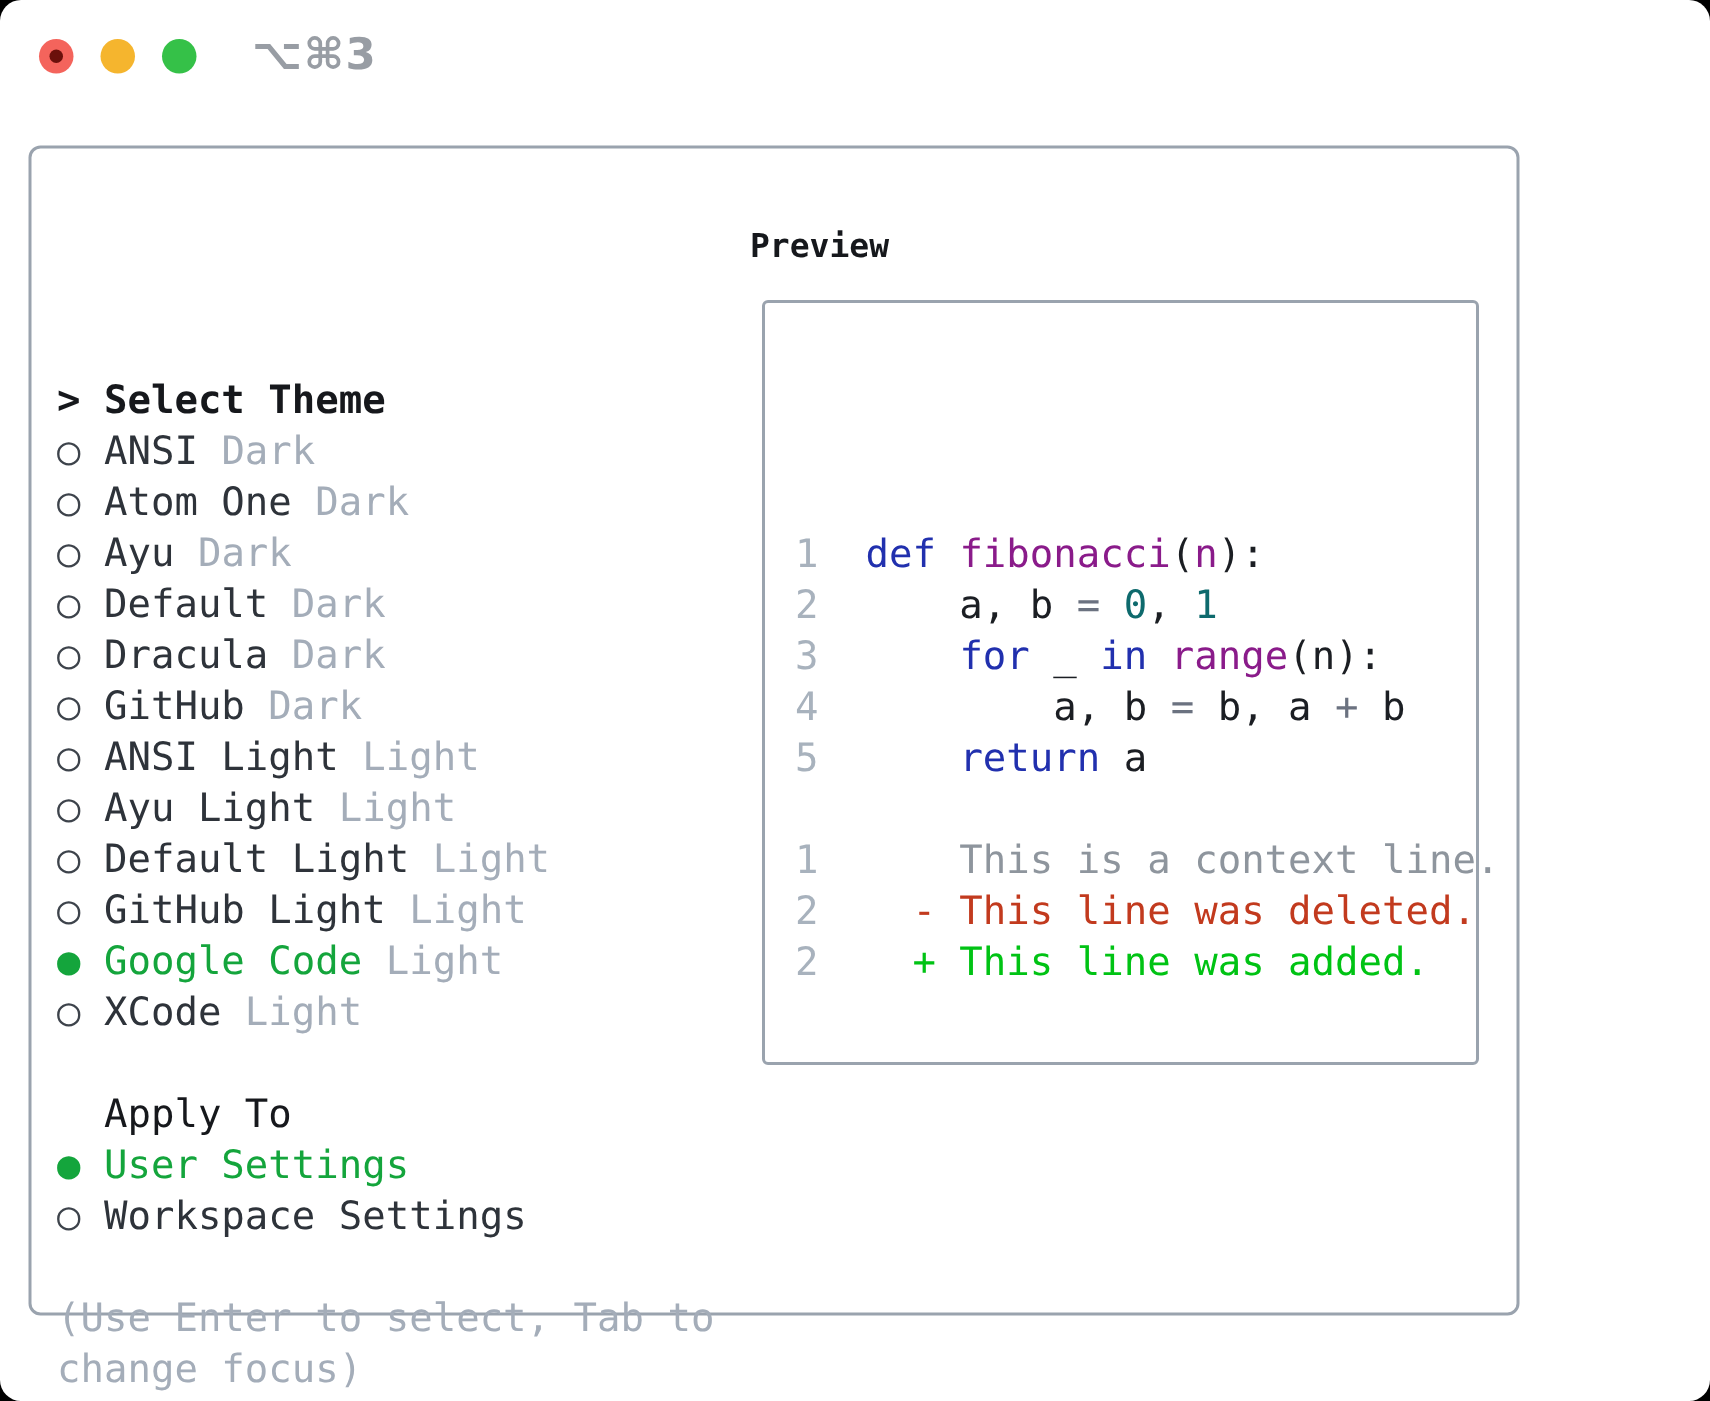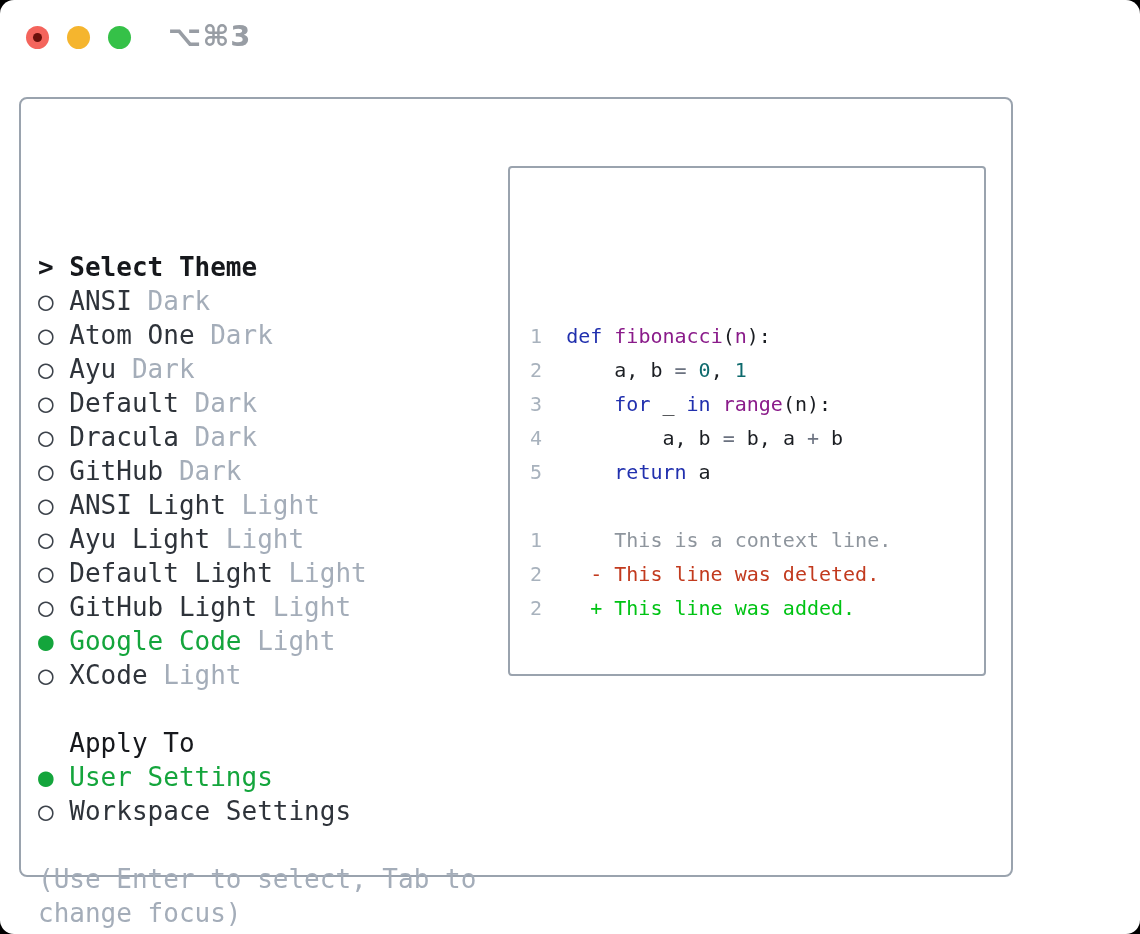--- a/index.html
+++ b/index.html
@@ -34,21 +34,21 @@
   }
   .row { min-height: 34px; }
   .spacer { height: 34px; }
   .right-col { position: absolute; left: 479px; top: 49px; }
   .preview-title { font-size: 22px; line-height: 34px; font-weight: bold; white-space: pre; }
   .preview-box {
     margin-left: 8px; margin-top: 18px;
     width: 454px;
     border: 2px solid #9aa3ae; border-radius: 4px;
     padding: 15px 0 15px 20px;
-    font-size: 20px; line-height: 34px; white-space: pre;
+    font-size: 26px; line-height: 34px; white-space: pre;
     background: #fff;
   }
   .line { min-height: 34px; }
 </style>
 </head>
 <body>
 
 <div class="screen">
 
   <div class="titlebar">
@@ -62,19 +62,20 @@
     <span class="shortcut" id="shortcut" style="color: rgb(152, 157, 164);">⌥⌘3</span>
   </div>
 
   <div class="panel">
 
     <div class="left-col" id="left-col">
       
     <div class="row"><span style="color: rgb(22, 24, 28); font-weight: bold;">&gt; </span><span style="color: rgb(22, 24, 28); font-weight: bold;">Select Theme</span></div><div class="row"><span style="color: rgb(61, 67, 75);">○ </span><span style="color: rgb(46, 51, 58);">ANSI</span><span style="color: rgb(164, 173, 185);"> Dark</span></div><div class="row"><span style="color: rgb(61, 67, 75);">○ </span><span style="color: rgb(46, 51, 58);">Atom One</span><span style="color: rgb(164, 173, 185);"> Dark</span></div><div class="row"><span style="color: rgb(61, 67, 75);">○ </span><span style="color: rgb(46, 51, 58);">Ayu</span><span style="color: rgb(164, 173, 185);"> Dark</span></div><div class="row"><span style="color: rgb(61, 67, 75);">○ </span><span style="color: rgb(46, 51, 58);">Default</span><span style="color: rgb(164, 173, 185);"> Dark</span></div><div class="row"><span style="color: rgb(61, 67, 75);">○ </span><span style="color: rgb(46, 51, 58);">Dracula</span><span style="color: rgb(164, 173, 185);"> Dark</span></div><div class="row"><span style="color: rgb(61, 67, 75);">○ </span><span style="color: rgb(46, 51, 58);">GitHub</span><span style="color: rgb(164, 173, 185);"> Dark</span></div><div class="row"><span style="color: rgb(61, 67, 75);">○ </span><span style="color: rgb(46, 51, 58);">ANSI Light</span><span style="color: rgb(164, 173, 185);"> Light</span></div><div class="row"><span style="color: rgb(61, 67, 75);">○ </span><span style="color: rgb(46, 51, 58);">Ayu Light</span><span style="color: rgb(164, 173, 185);"> Light</span></div><div class="row"><span style="color: rgb(61, 67, 75);">○ </span><span style="color: rgb(46, 51, 58);">Default Light</span><span style="color: rgb(164, 173, 185);"> Light</span></div><div class="row"><span style="color: rgb(61, 67, 75);">○ </span><span style="color: rgb(46, 51, 58);">GitHub Light</span><span style="color: rgb(164, 173, 185);"> Light</span></div><div class="row"><span style="color: rgb(20, 165, 60);">● </span><span style="color: rgb(20, 165, 60);">Google Code</span><span style="color: rgb(164, 173, 185);"> Light</span></div><div class="row"><span style="color: rgb(61, 67, 75);">○ </span><span style="color: rgb(46, 51, 58);">XCode</span><span style="color: rgb(164, 173, 185);"> Light</span></div><div class="spacer"></div><div class="row"><span style="color: rgb(22, 24, 28);">  Apply To</span></div><div class="row"><span style="color: rgb(20, 165, 60);">● </span><span style="color: rgb(20, 165, 60);">User Settings</span></div><div class="row"><span style="color: rgb(61, 67, 75);">○ </span><span style="color: rgb(46, 51, 58);">Workspace Settings</span></div><div class="spacer"></div><div class="row"><span style="color: rgb(164, 173, 185);">(Use Enter to select, Tab to</span></div><div class="row"><span style="color: rgb(164, 173, 185);">change focus)</span></div></div>
 
     <div class="right-col">
+      <div class="preview-title" style="color: rgb(22, 24, 28);">Preview</div>
       <div class="preview-box" id="preview-box">
         
       <div class="line"></div><div class="line"><span style="color: rgb(168, 178, 189);">1  </span><span style="color: rgb(33, 48, 174);">def</span><span style="color: rgb(27, 30, 35);"> </span><span style="color: rgb(138, 27, 138);">fibonacci</span><span style="color: rgb(27, 30, 35);">(</span><span style="color: rgb(138, 27, 138);">n</span><span style="color: rgb(27, 30, 35);">):</span></div><div class="line"><span style="color: rgb(168, 178, 189);">2  </span><span style="color: rgb(27, 30, 35);">    a, b </span><span style="color: rgb(107, 114, 128);">=</span><span style="color: rgb(27, 30, 35);"> </span><span style="color: rgb(14, 106, 109);">0</span><span style="color: rgb(27, 30, 35);">, </span><span style="color: rgb(14, 106, 109);">1</span></div><div class="line"><span style="color: rgb(168, 178, 189);">3  </span><span style="color: rgb(27, 30, 35);">    </span><span style="color: rgb(33, 48, 174);">for</span><span style="color: rgb(27, 30, 35);"> _ </span><span style="color: rgb(33, 48, 174);">in</span><span style="color: rgb(27, 30, 35);"> </span><span style="color: rgb(138, 27, 138);">range</span><span style="color: rgb(27, 30, 35);">(n):</span></div><div class="line"><span style="color: rgb(168, 178, 189);">4  </span><span style="color: rgb(27, 30, 35);">        a, b </span><span style="color: rgb(107, 114, 128);">=</span><span style="color: rgb(27, 30, 35);"> b, a </span><span style="color: rgb(107, 114, 128);">+</span><span style="color: rgb(27, 30, 35);"> b</span></div><div class="line"><span style="color: rgb(168, 178, 189);">5  </span><span style="color: rgb(27, 30, 35);">    </span><span style="color: rgb(33, 48, 174);">return</span><span style="color: rgb(27, 30, 35);"> a</span></div><div class="line"></div><div class="line"><span style="color: rgb(168, 178, 189);">1  </span><span style="color: rgb(142, 149, 157);">    This is a context line.</span></div><div class="line"><span style="color: rgb(168, 178, 189);">2  </span><span style="color: rgb(194, 58, 30);">  - This line was deleted.</span></div><div class="line"><span style="color: rgb(168, 178, 189);">2  </span><span style="color: rgb(0, 195, 20);">  + This line was added.</span></div><div class="line"></div></div>
     </div>
 
   </div>
 </div>
 
 </body></html>

